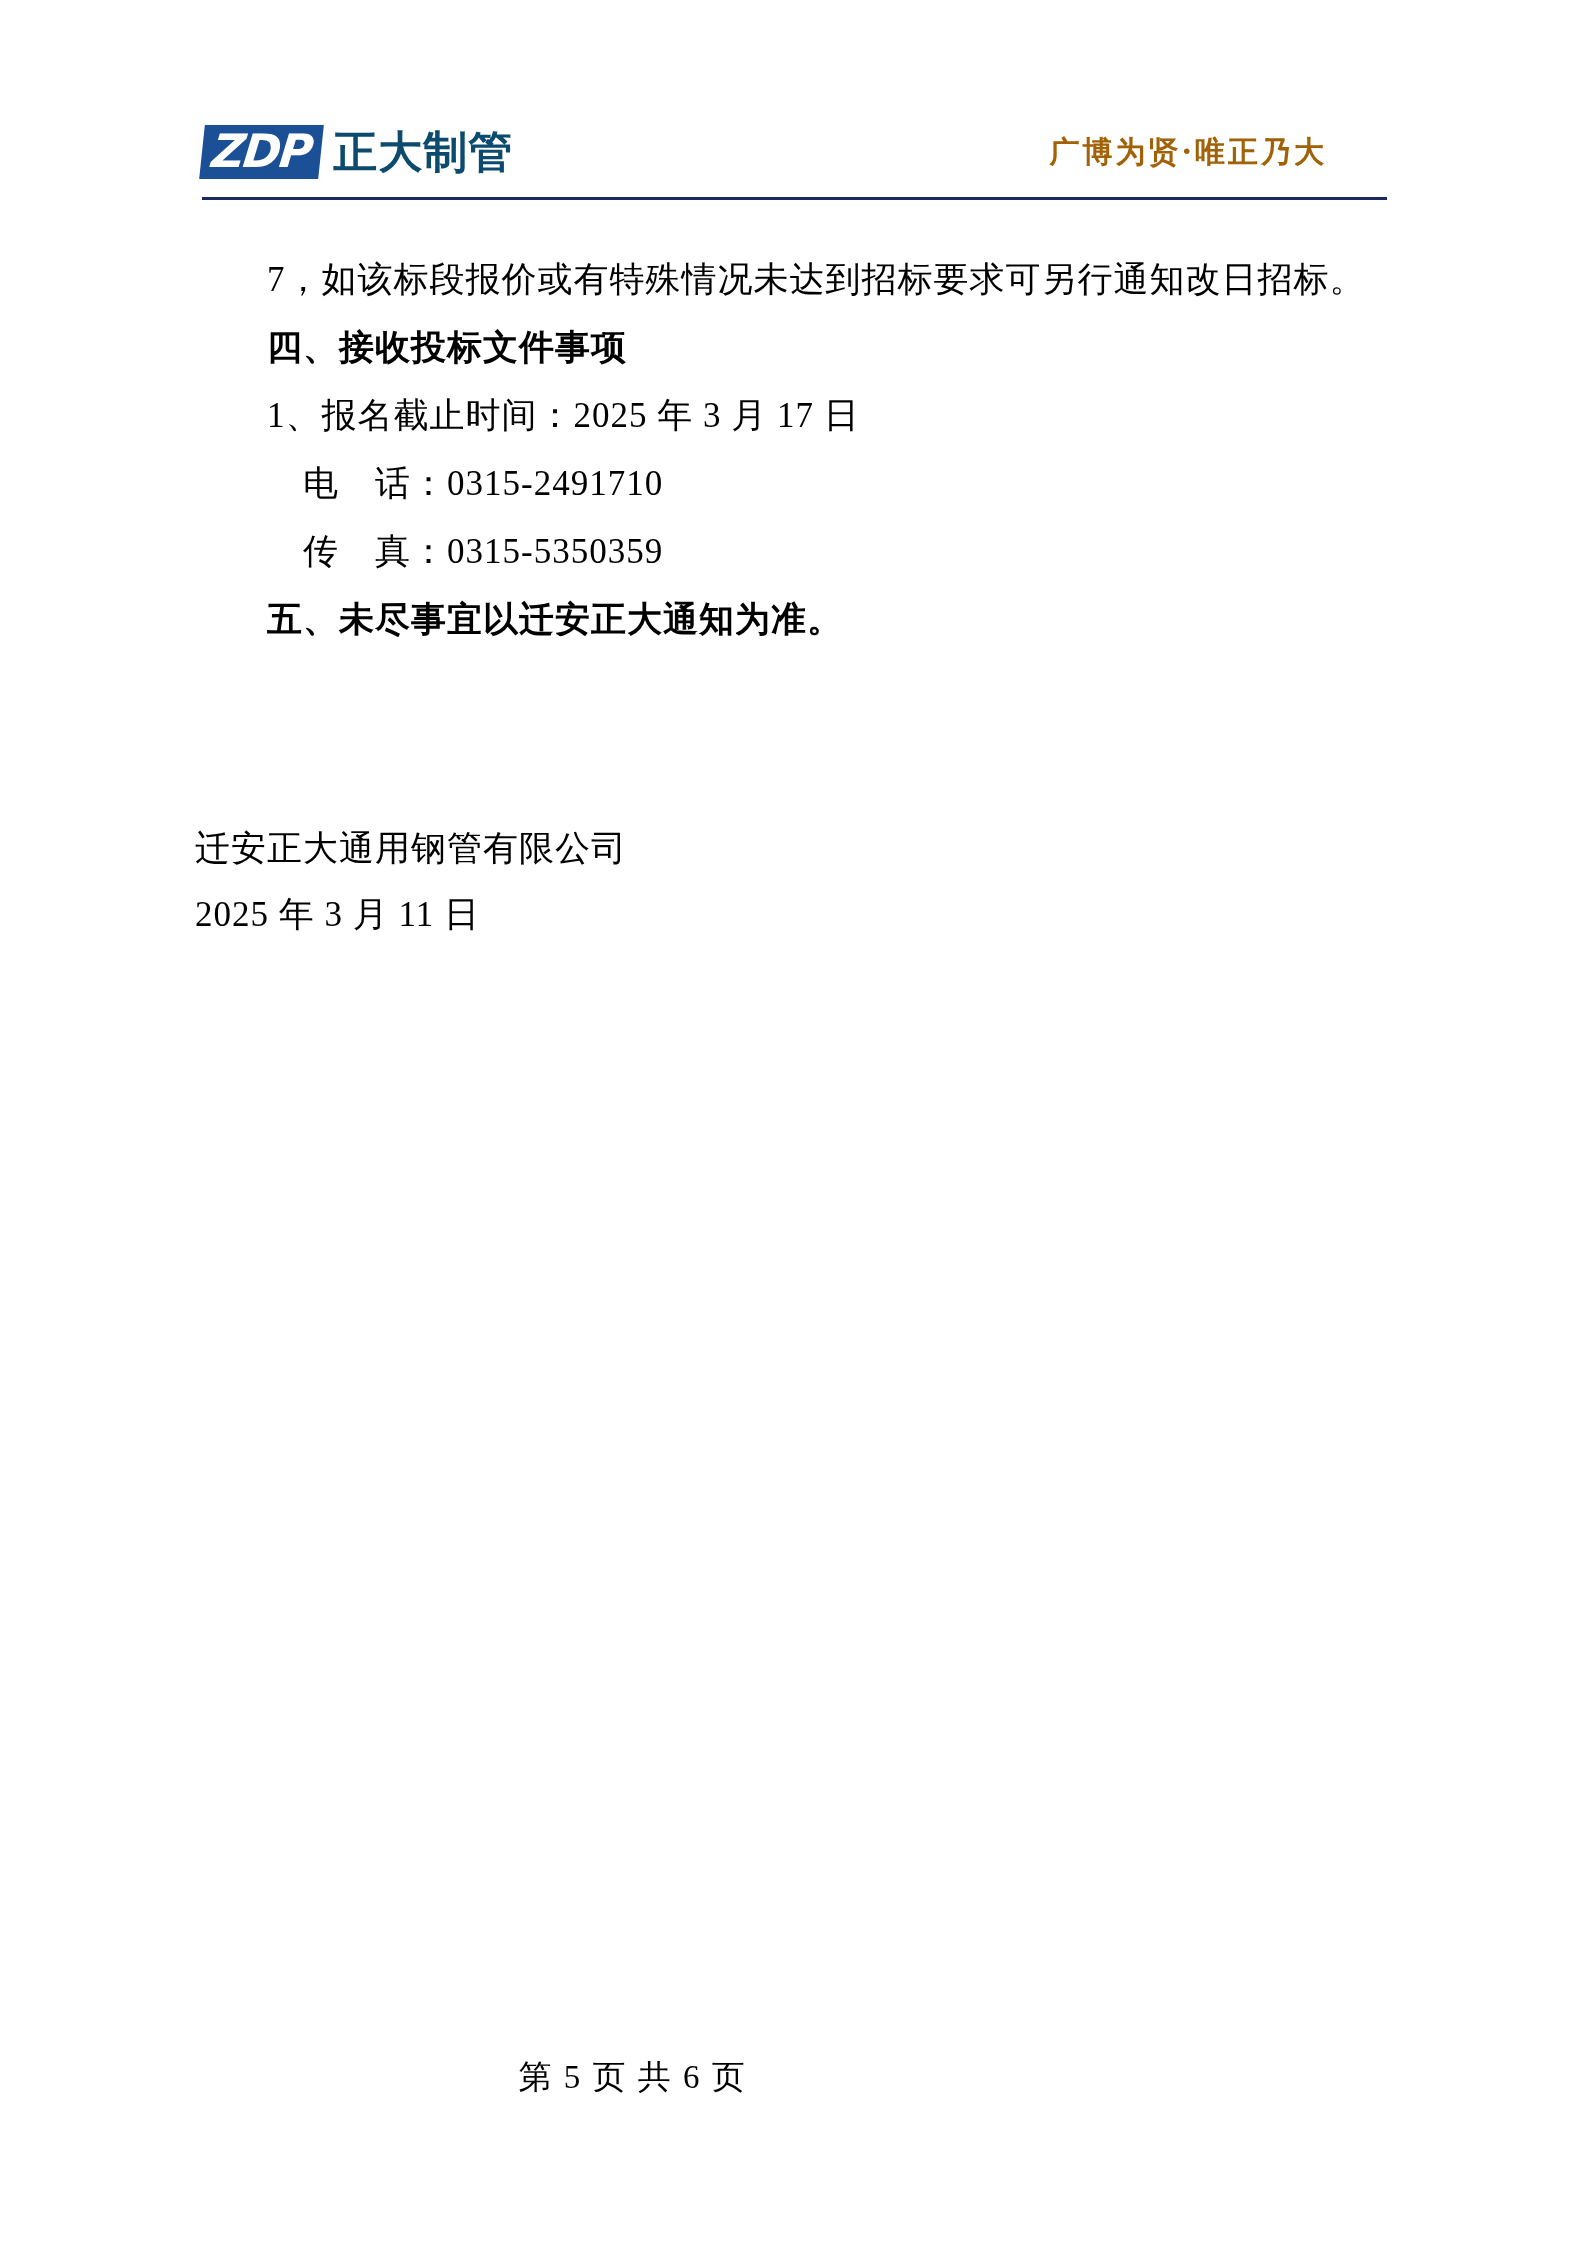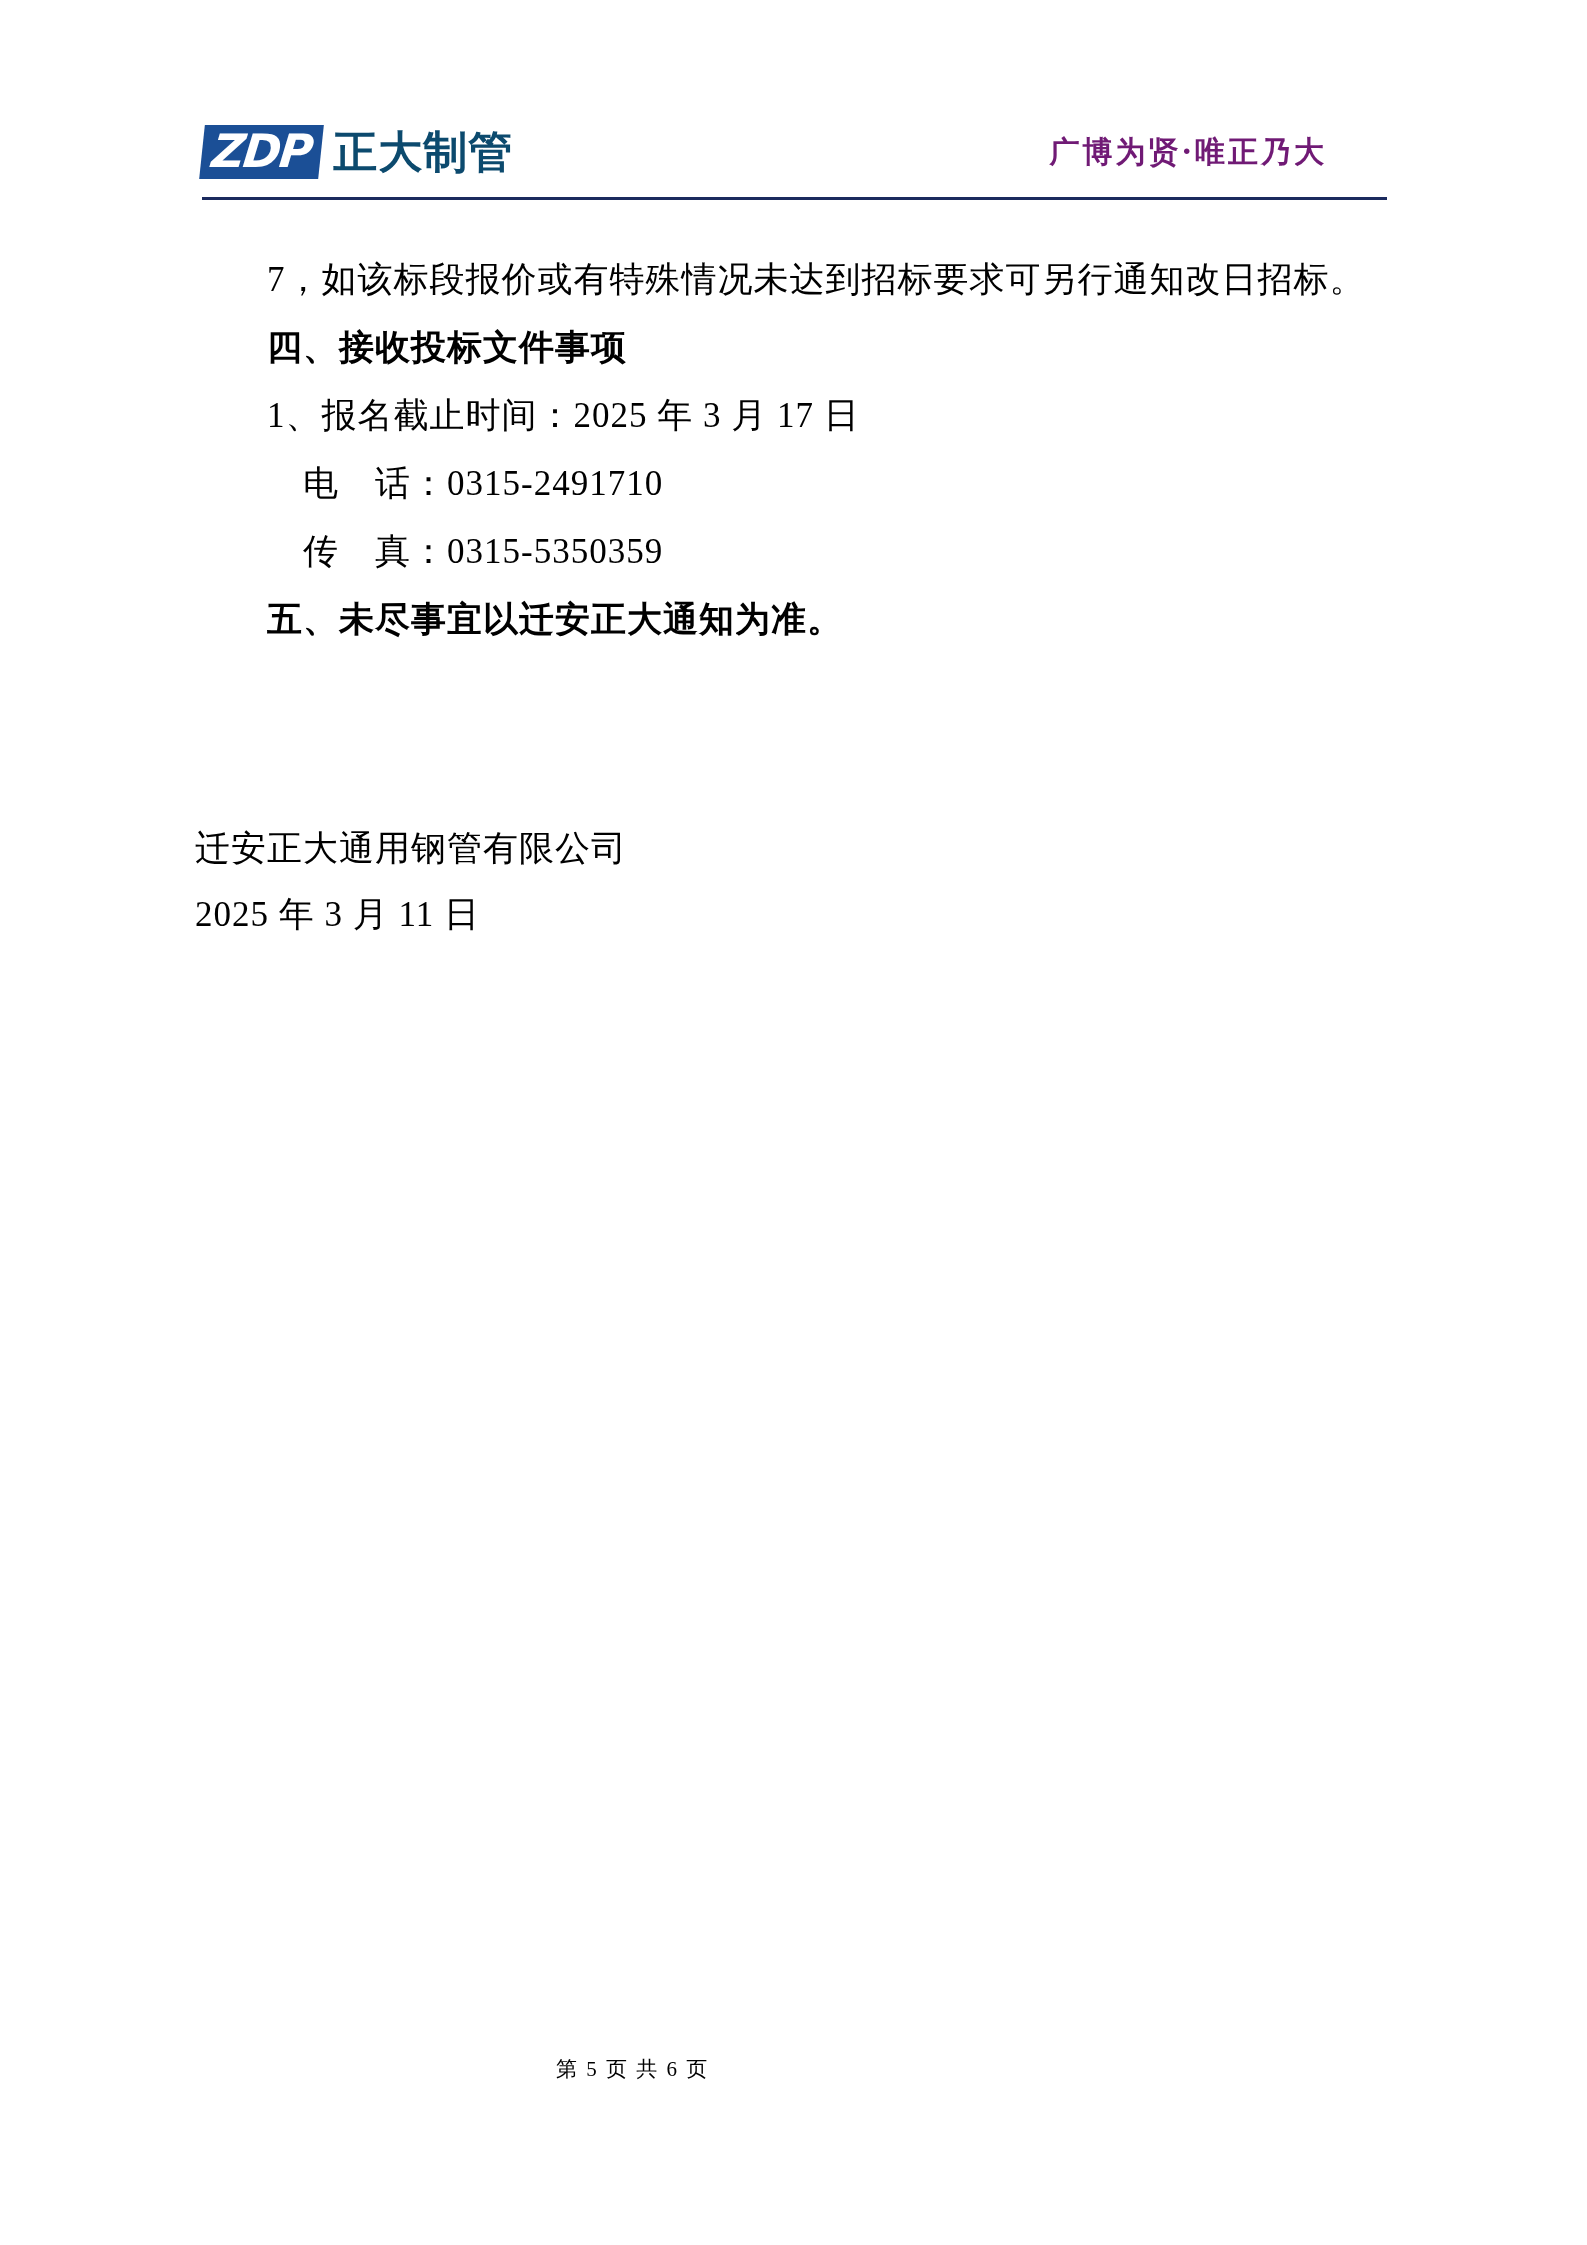--- a/index.html
+++ b/index.html
@@ -59,21 +59,21 @@
     font-weight: 700;
     font-size: 44px;
     color: #0c4a6e;
     letter-spacing: 1px;
     line-height: 1;
   }
   .slogan {
     font-family: "DejaVu Serif", "Liberation Serif", serif;
     font-weight: 700;
     font-size: 30px;
-    color: #701a75;
+    color: #a16207;
     letter-spacing: 3px;
     margin-right: 60px;
   }
 
   
   .content {
     position: absolute;
     left: 195px;
     top: 248px;
     width: 1190px;
@@ -112,21 +112,21 @@
     padding-right: 64px;
   }
 
   
   .footer {
     position: absolute;
     left: 0;
     top: 2055px;
     width: 1265px;
     text-align: center;
-    font-size: 21px;
+    font-size: 33px;
     letter-spacing: 2px;
     color: #000000;
   }
 </style>
 </head>
 <body>
 
 <div class="page">
 
   <div class="header">

